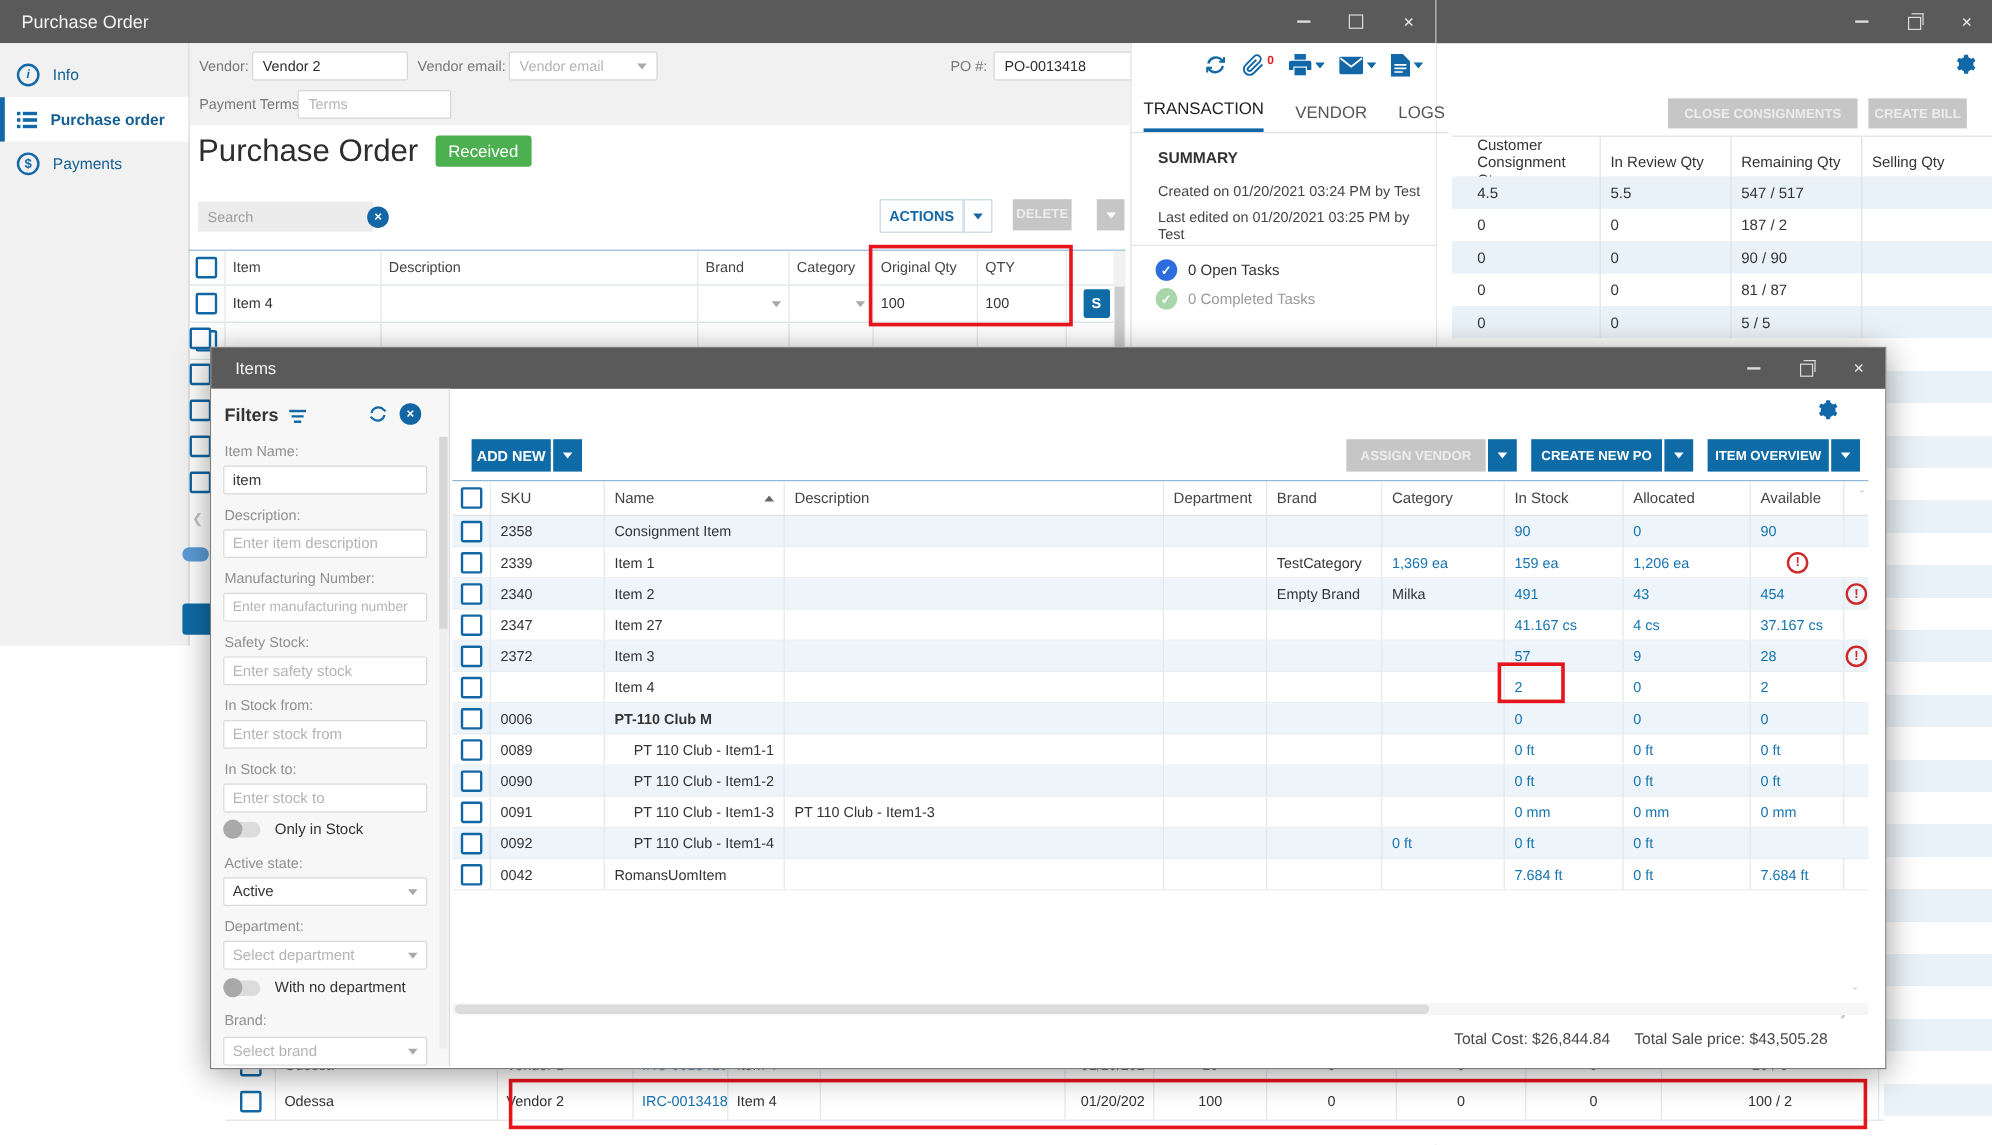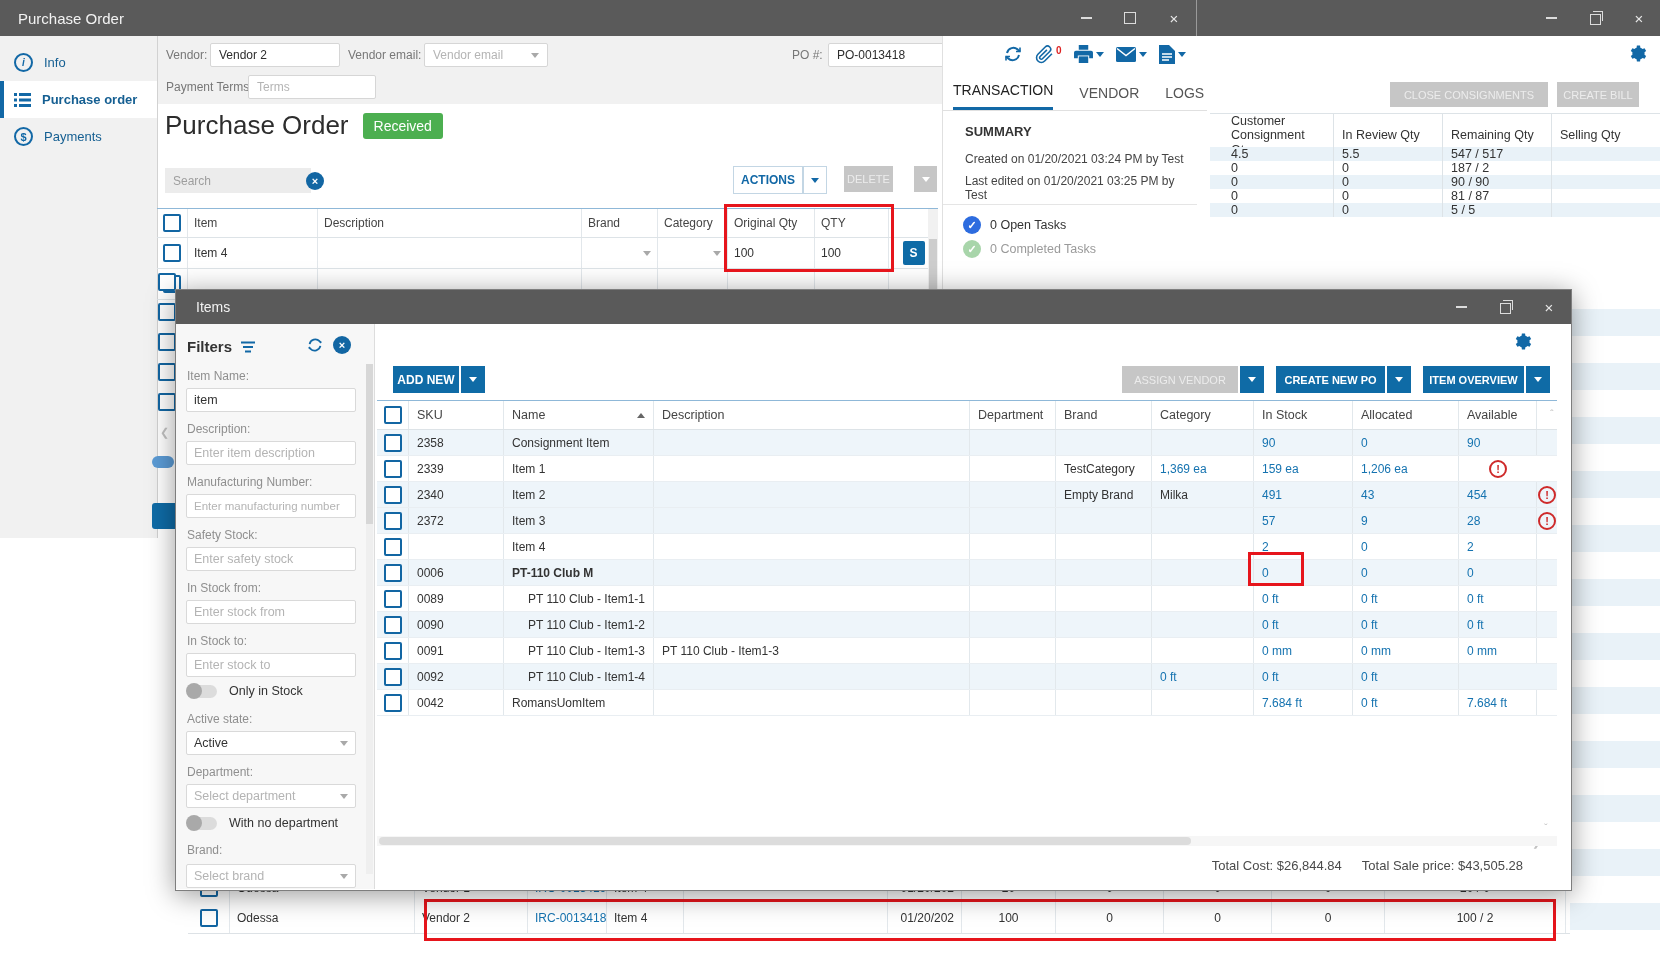--- a/index.html
+++ b/index.html
@@ -17,21 +17,21 @@
   
   .cb{width:14px;height:14px;border:2px solid #1266a3;border-radius:2px;background:#fff;display:inline-block}
   .lbl{color:#777}
   .inp{background:#fff;border:1px solid #d6d6d6;border-radius:2px;display:flex;align-items:center;padding:0 8px;color:#2d2d2d}
   .ph{color:#b4b4b4}
   .tri{width:0;height:0;border-left:4px solid transparent;border-right:4px solid transparent;border-top:5px solid #a9a9a9;display:inline-block}
   .tri.blue{border-top-color:#1268a6}
   .tri.white{border-top-color:#fff}
   .tri-up{width:0;height:0;border-left:4px solid transparent;border-right:4px solid transparent;border-bottom:5px solid #666;display:inline-block}
   .btn-blue{background:#0f6ba6;color:#fff;font-weight:bold;font-size:12px;display:flex;align-items:center;justify-content:center}
-  .btn-gray{background:#c6c6c6;color:#fff;font-weight:normal;font-size:12px;display:flex;align-items:center;justify-content:center}
+  .btn-gray{background:#c6c6c6;color:#fff;font-weight:bold;font-size:12px;display:flex;align-items:center;justify-content:center}
   .btn-gray.dim{color:#ececec}
   .arrow-box{display:flex;align-items:center;justify-content:center}
   .circle-ic{width:18px;height:18px;border-radius:50%;color:#fff;font-size:11px;font-weight:bold;
              display:inline-flex;align-items:center;justify-content:center}
   .toggle{width:30px;height:13px;background:#dcdcdc;border-radius:7px;position:relative;display:inline-block}
   .toggle .knob{position:absolute;left:-1px;top:-2px;width:16px;height:16px;border-radius:50%;background:#a9a9a9}
   .warnic{width:14px;height:14px;border:2px solid #ce2a2a;border-radius:50%;color:#ce2a2a;font-weight:bold;
           font-size:11px;line-height:14px;text-align:center;display:inline-block}
   .link{color:#1573b0}
   .redbox{position:absolute;border:3px solid #e6151c;pointer-events:none;z-index:50}
@@ -50,21 +50,21 @@
   .po-grid{display:grid;grid-template-columns:31px 130px 264px 76px 70px 87px 74px 49px;align-items:center}
   .po-grid .c{height:100%;display:flex;align-items:center;padding:0 6px;border-right:1px solid #e2e7eb;overflow:hidden;white-space:nowrap}
   .po-grid .c:last-child{border-right:none}
   
   #right-panel{left:942px;top:36px;width:254px;height:502px;background:#fff;border-left:1px solid #e0e0e0}
   .rp-tab{font-size:14px;color:#555;padding-bottom:9px}
   .rp-tab.act{color:#222;border-bottom:3px solid #1268a6}
   
   #win-right{left:1196px;top:0;width:464px;height:954px;background:#fff;border-left:1px solid #9a9a9a}
   #rw-titlebar{left:0;top:0;width:100%;height:36px;display:flex;align-items:center;justify-content:flex-end}
-  .rtr{display:grid;grid-template-columns:13px 111px 109px 109px 109px;height:14px;align-items:center;font-size:12.5px}
+  .rtr{display:grid;grid-template-columns:13px 111px 109px 109px 109px;height:27px;align-items:center;font-size:12.5px}
   .rtr .c{height:100%;display:flex;align-items:center;padding:0 8px;border-right:1px solid #dde3e7;overflow:hidden;white-space:nowrap}
   .rtr .c.g{border-right:none;padding:0}
   .rtr.alt{background:#e9f2f8}
   .rt-head{display:grid;grid-template-columns:13px 111px 109px 109px 109px;height:34px;border-top:1px solid #dde3e7;border-bottom:1px solid #dde3e7;font-size:12.5px;color:#333}
   .rt-head .c{display:flex;align-items:center;padding:0 8px;border-right:1px solid #dde3e7;line-height:1.15}
   
   #modal{left:175px;top:289px;width:1395px;height:600px;background:#fff;border:1px solid #7e7e7e;
          box-shadow:0 4px 26px rgba(0,0,0,.4);z-index:40}
   #m-titlebar{left:0;top:0;width:100%;height:34px;display:flex;align-items:center}
   #filters{left:0;top:34px;width:198px;height:565px;background:#f7f7f7;border-right:1px solid #ddd}
@@ -572,20 +572,35 @@
           <div class="c"></div>
           <div class="c">Empty Brand</div>
           <div class="c">Milka</div>
           <div class="c blue">491</div>
           <div class="c blue">43</div>
           <div class="c blue">454</div>
           <div class="c cbc">
             <span class="warnic">!</span>
           </div>
         </div>
+        <div class="itr">
+          <div class="c cbc">
+            <span class="cb"></span>
+          </div>
+          <div class="c">2347</div>
+          <div class="c">Item 27</div>
+          <div class="c"></div>
+          <div class="c"></div>
+          <div class="c"></div>
+          <div class="c"></div>
+          <div class="c blue">41.167 cs</div>
+          <div class="c blue">4 cs</div>
+          <div class="c blue">37.167 cs</div>
+          <div class="c cbc"></div>
+        </div>
         <div class="itr alt">
           <div class="c cbc">
             <span class="cb"></span>
           </div>
           <div class="c">2372</div>
           <div class="c">Item 3</div>
           <div class="c"></div>
           <div class="c"></div>
           <div class="c"></div>
           <div class="c"></div>

